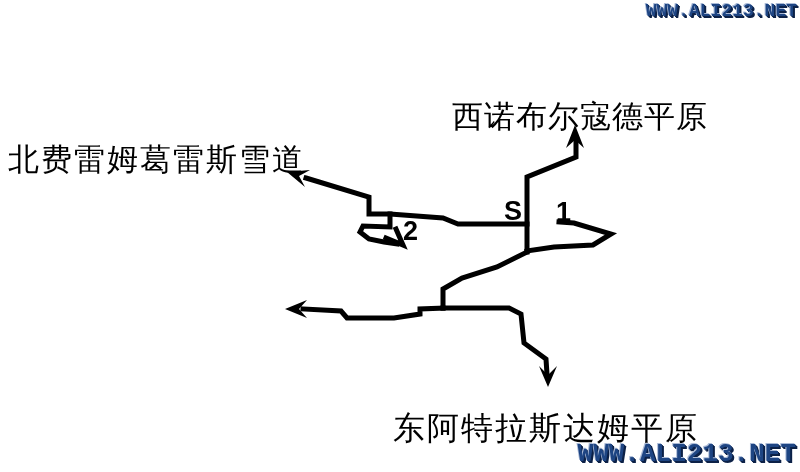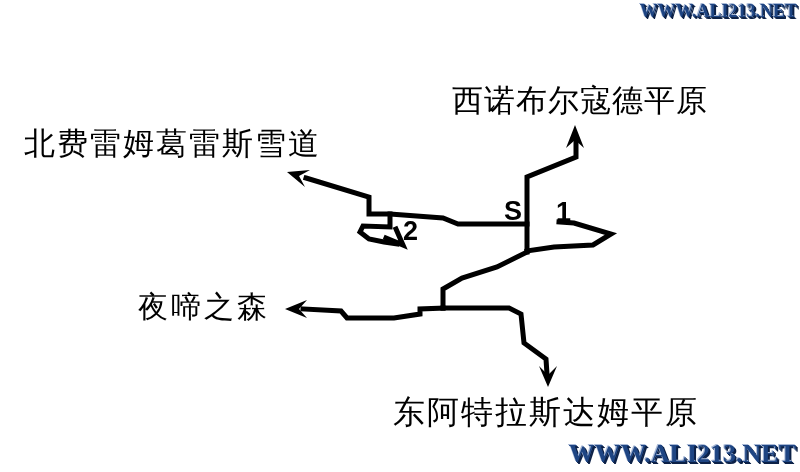--- a/index.html
+++ b/index.html
@@ -4,35 +4,36 @@
 <style>
   html,body{margin:0;padding:0;background:#fff;}
   .stage{
     position:relative;width:800px;height:472px;background:#ffffff;
     overflow:hidden;font-family:"Liberation Sans",sans-serif;
   }
   .drawing{position:absolute;left:0;top:0;}
   .area-label{
     position:absolute;color:#000;white-space:nowrap;line-height:1;
     font-family:"Liberation Sans",sans-serif;
+    margin-top:16px;
   }
   .lbl-north {left:452px;top:85px; font-size:31px;letter-spacing:1px;}
-  .lbl-west  {left:24px; top:128px;font-size:31px;letter-spacing:2px;}
+  .lbl-west  {left:8px; top:128px;font-size:31px;letter-spacing:2px;}
   .lbl-forest{left:138px;top:292px;font-size:30px;letter-spacing:3px;}
   .lbl-south {left:393px;top:396px;font-size:32px;letter-spacing:2px;}
   .marker{
     position:absolute;color:#000;font-weight:bold;line-height:1;
     font-size:27px;font-family:"Liberation Sans",sans-serif;
   }
   .mk-s{left:504px;top:198px;}
   .mk-1{left:556px;top:199px;}
   .mk-2{left:403px;top:218px;}
   .watermark{
     position:absolute;
-    font-family:Liberation Serif, serif;
+    font-family:Liberation Mono, monospace;
     font-weight:900;color:#1e4583;letter-spacing:0;
     text-shadow:-1px -1px 0 #a9b9d6, 1px 1px 0 #0c2147, 2px 2px 0 #0c2147;
     white-space:nowrap;line-height:1;text-align:right;
   }
   .wm-bottom{right:4px;bottom:5px;font-size:26px;}
   .wm-top{right:3px;top:2px;font-size:18px;}
 </style>
 </head>
 <body>
 
@@ -60,21 +61,20 @@
     <g fill="#000000" stroke="none">
       <polygon points="575,125 566,148 575,140 584,148"></polygon>
       <polygon points="287,172 310,170 299,176 305,187"></polygon>
       <polygon points="285,309 307,300 299,309 307,318"></polygon>
       <polygon points="548,387 539,366 548,375 557,366"></polygon>
     </g>
   </svg>
 
   <div class="area-label lbl-north">西诺布尔寇德平原</div>
   <div class="area-label lbl-west">北费雷姆葛雷斯雪道</div>
-  <div class="area-label lbl-forest">夜啼之森</div>
   <div class="area-label lbl-south">东阿特拉斯达姆平原</div>
 
   <div class="marker mk-s">S</div>
   <div class="marker mk-1">1</div>
   <div class="marker mk-2">2</div>
 
   <div class="watermark wm-top">WWW.ALI213.NET</div>
   <div class="watermark wm-bottom">WWW.ALI213.NET</div>
 
 </div>

